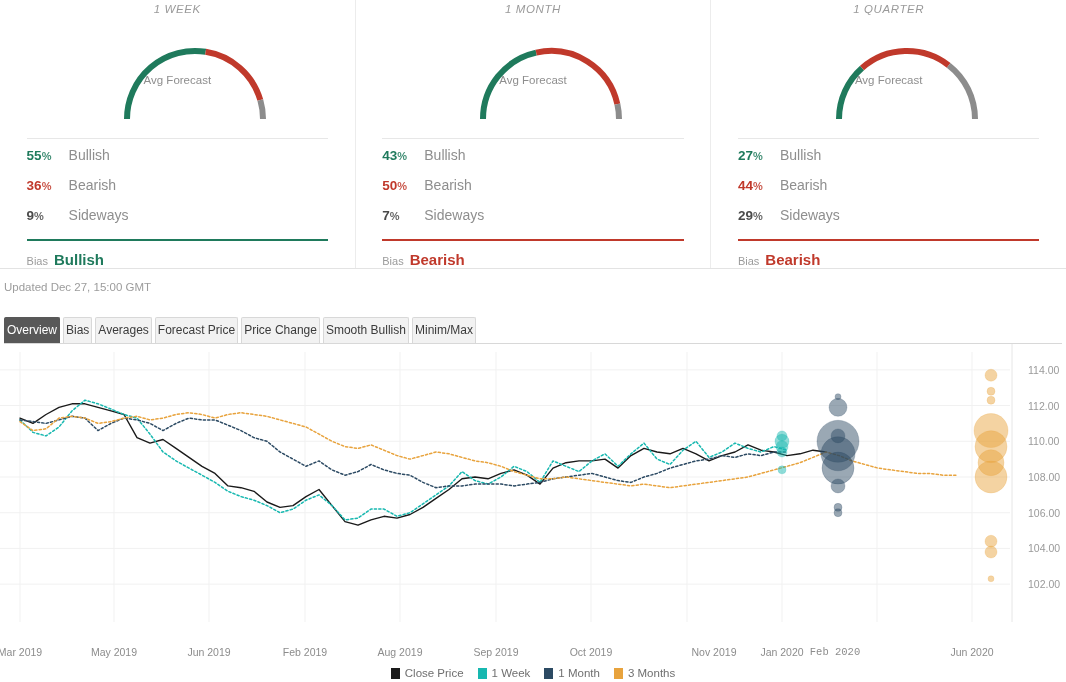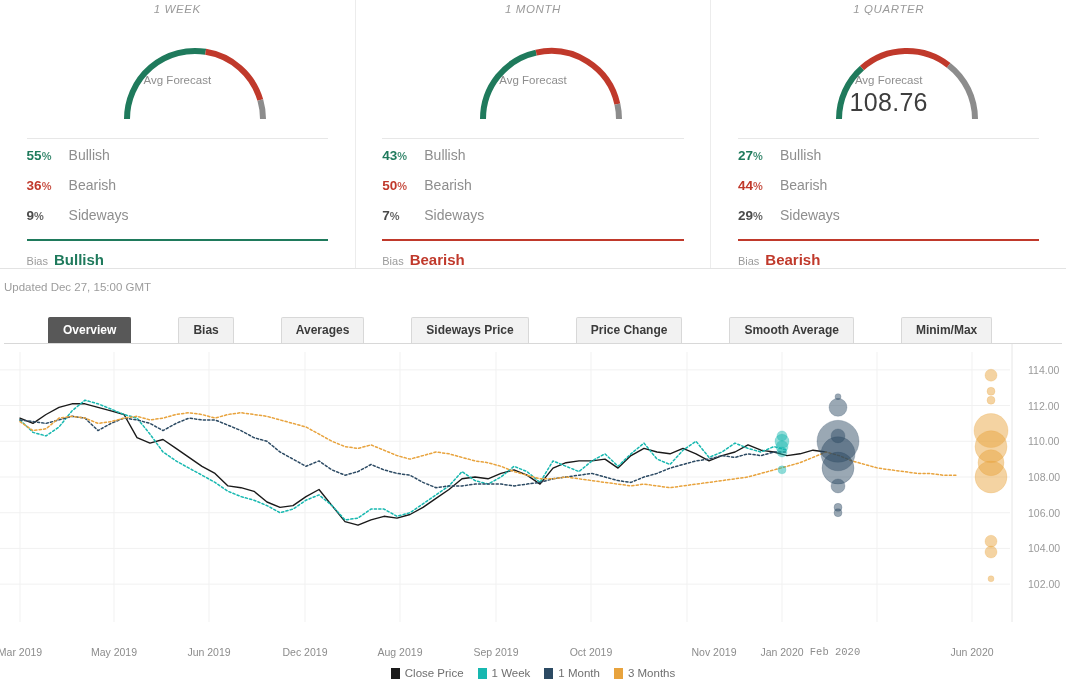--- a/index.html
+++ b/index.html
@@ -36,23 +36,23 @@
   .bias-cap{font-size:11px;color:#9b9b9b;}
   .bias-val{font-size:15px;font-weight:bold;}
   .bias-val.bull{color:#1f7a5c;}
   .bias-val.bear{color:#c0392b;}
 
   .updated{
     font-size:11.5px;color:#9c9c9c;padding:12px 4px 0 4px;height:22px;
   }
   .tabs{display:flex;gap:3px;padding:14px 4px 0 4px;align-items:flex-end;}
   .tab{
-    font-size:12px;padding:5px 14px 6px;border:1px solid #d8d8d8;border-bottom:none;
+    font-size:12px;padding:5px 2px 6px;border:1px solid #d8d8d8;border-bottom:none;
     background:#f2f2f2;color:#3b3b3b;border-radius:2px 2px 0 0;cursor:pointer;
-    font-weight:bold;line-height:14px;white-space:nowrap;margin-left:44px;
+    font-weight:normal;line-height:14px;white-space:nowrap;
   }
   .tab.active{background:#585858;color:#ffffff;border-color:#585858;}
   .tabs-underline{height:1px;background:#d8d8d8;margin:0 4px;}
 
   .chart-area{position:relative;height:300px;}
   .chart-svg{display:block;}
   .xaxis{position:relative;height:20px;padding-left:20px;}
   .xtick{
     position:absolute;top:2px;font-size:10.5px;color:#8c8c8c;
     transform:translateX(-50%);white-space:nowrap;
@@ -144,21 +144,20 @@
     <div class="gauge-wrap">
       <svg class="gauge-svg" width="200" height="100" viewBox="0 0 200 100">
         <g fill="none" stroke-width="6" stroke-linecap="butt">
             <path d="M 32 96.99999999999999 A 68 68 0 0 1 55.03079315799166 45.99244726512876" stroke="#1f7a5c"></path>
             <path d="M 55.03079315799166 45.99244726512876 A 68 68 0 0 1 141.67767964840243 43.26945915845307" stroke="#c0392b"></path>
             <path d="M 141.67767964840243 43.26945915845307 A 68 68 0 0 1 168 97" stroke="#8c8c8c"></path>
           </g>
       </svg>
       <div class="gauge-text">
         <div class="gauge-label">Avg Forecast</div>
-        <div class="gauge-value">108.76</div>
       </div>
     </div>
     <div class="sep"></div>
     <div class="pct-list">
       <div class="pct-row">
         <span class="pct-num bull"><span>27</span><span class="sym">%</span></span>
         <span class="pct-lbl">Bullish</span>
       </div>
       <div class="pct-row">
         <span class="pct-num bear"><span>44</span><span class="sym">%</span></span>
@@ -177,23 +176,23 @@
   </div>
 
 </div>
 
 <div class="updated">Updated Dec 27, 15:00 GMT</div>
 
 <div class="tabs" id="tabs-container">
     <div class="tab active">Overview</div>
     <div class="tab">Bias</div>
     <div class="tab">Averages</div>
-    <div class="tab">Sideways Price</div>
+    <div class="tab">Forecast Price</div>
     <div class="tab">Price Change</div>
-    <div class="tab">Smooth Average</div>
+    <div class="tab">Smooth Bullish</div>
     <div class="tab">Minim/Max</div>
   </div>
 <div class="tabs-underline"></div>
 
 <div class="chart-area">
   <svg class="chart-svg" id="chart-svg" width="1066" height="278" viewBox="0 0 1066 278">
       <line x1="0" y1="25.85714285714286" x2="1010" y2="25.85714285714286" stroke="#f1f1f1" stroke-width="1"></line>
       <text x="1028" y="29.85714285714286" fill="#9a9a9a" font-size="10.5" font-family="&quot;Liberation Sans&quot;, sans-serif">114.00</text>
       <line x1="0" y1="61.571428571428584" x2="1010" y2="61.571428571428584" stroke="#f1f1f1" stroke-width="1"></line>
       <text x="1028" y="65.57142857142858" fill="#9a9a9a" font-size="10.5" font-family="&quot;Liberation Sans&quot;, sans-serif">112.00</text>
@@ -246,21 +245,21 @@
       <circle cx="991" cy="133" r="16" fill="#e8a33d" fill-opacity="0.48" stroke="#e8a33d" stroke-opacity="0.22" stroke-width="1"></circle>
       <circle cx="991" cy="197.2857142857142" r="6" fill="#e8a33d" fill-opacity="0.48" stroke="#e8a33d" stroke-opacity="0.22" stroke-width="1"></circle>
       <circle cx="991" cy="208.00000000000006" r="6" fill="#e8a33d" fill-opacity="0.48" stroke="#e8a33d" stroke-opacity="0.22" stroke-width="1"></circle>
       <circle cx="991" cy="234.78571428571433" r="3" fill="#e8a33d" fill-opacity="0.48" stroke="#e8a33d" stroke-opacity="0.22" stroke-width="1"></circle>
     </svg>
 </div>
 <div class="xaxis" id="xaxis">
     <div class="xtick" style="left: 20px;">Mar 2019</div>
     <div class="xtick" style="left: 114px;">May 2019</div>
     <div class="xtick" style="left: 209px;">Jun 2019</div>
-    <div class="xtick" style="left: 305px;">Dec 2019</div>
+    <div class="xtick" style="left: 305px;">Feb 2019</div>
     <div class="xtick" style="left: 400px;">Aug 2019</div>
     <div class="xtick" style="left: 496px;">Sep 2019</div>
     <div class="xtick" style="left: 591px;">Oct 2019</div>
     <div class="xtick" style="left: 714px;">Nov 2019</div>
     <div class="xtick" style="left: 782px;">Jan 2020</div>
     <div class="xtick" style="left: 835px; font-family: Liberation Mono, monospace;">Feb 2020</div>
     <div class="xtick" style="left: 972px;">Jun 2020</div>
   </div>
 <div class="legend" id="legend">
     <div class="lg-item">

